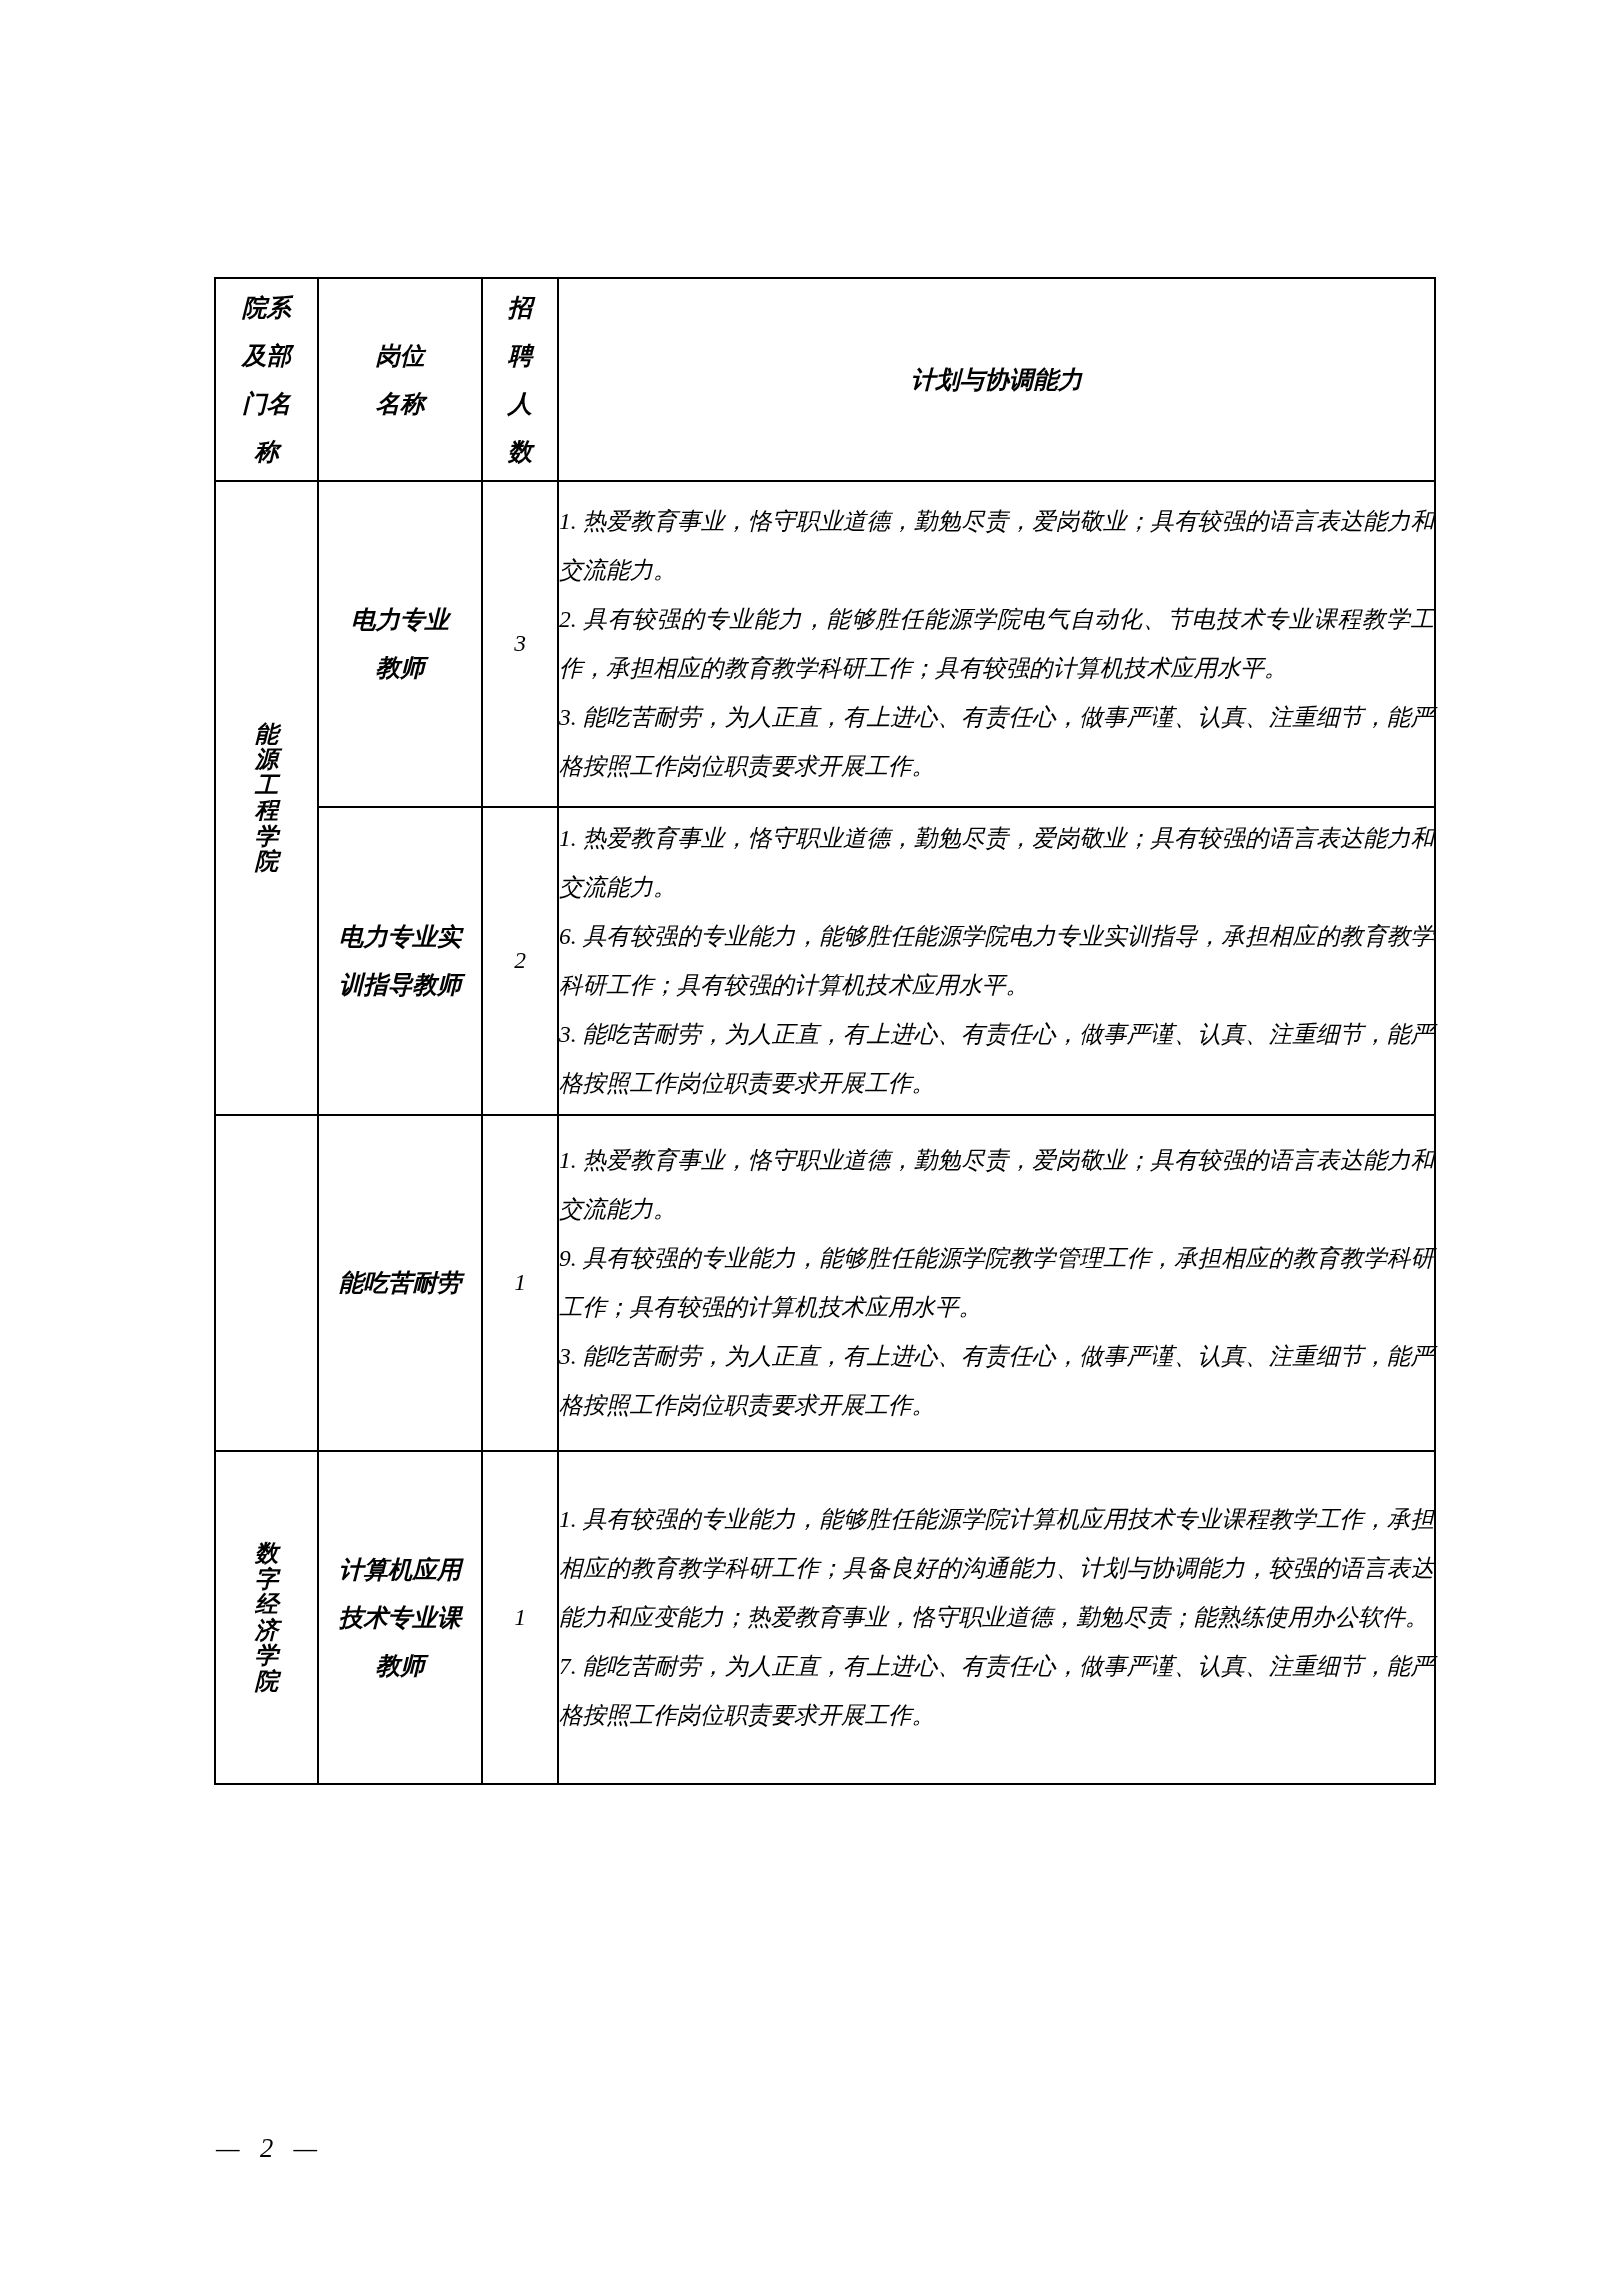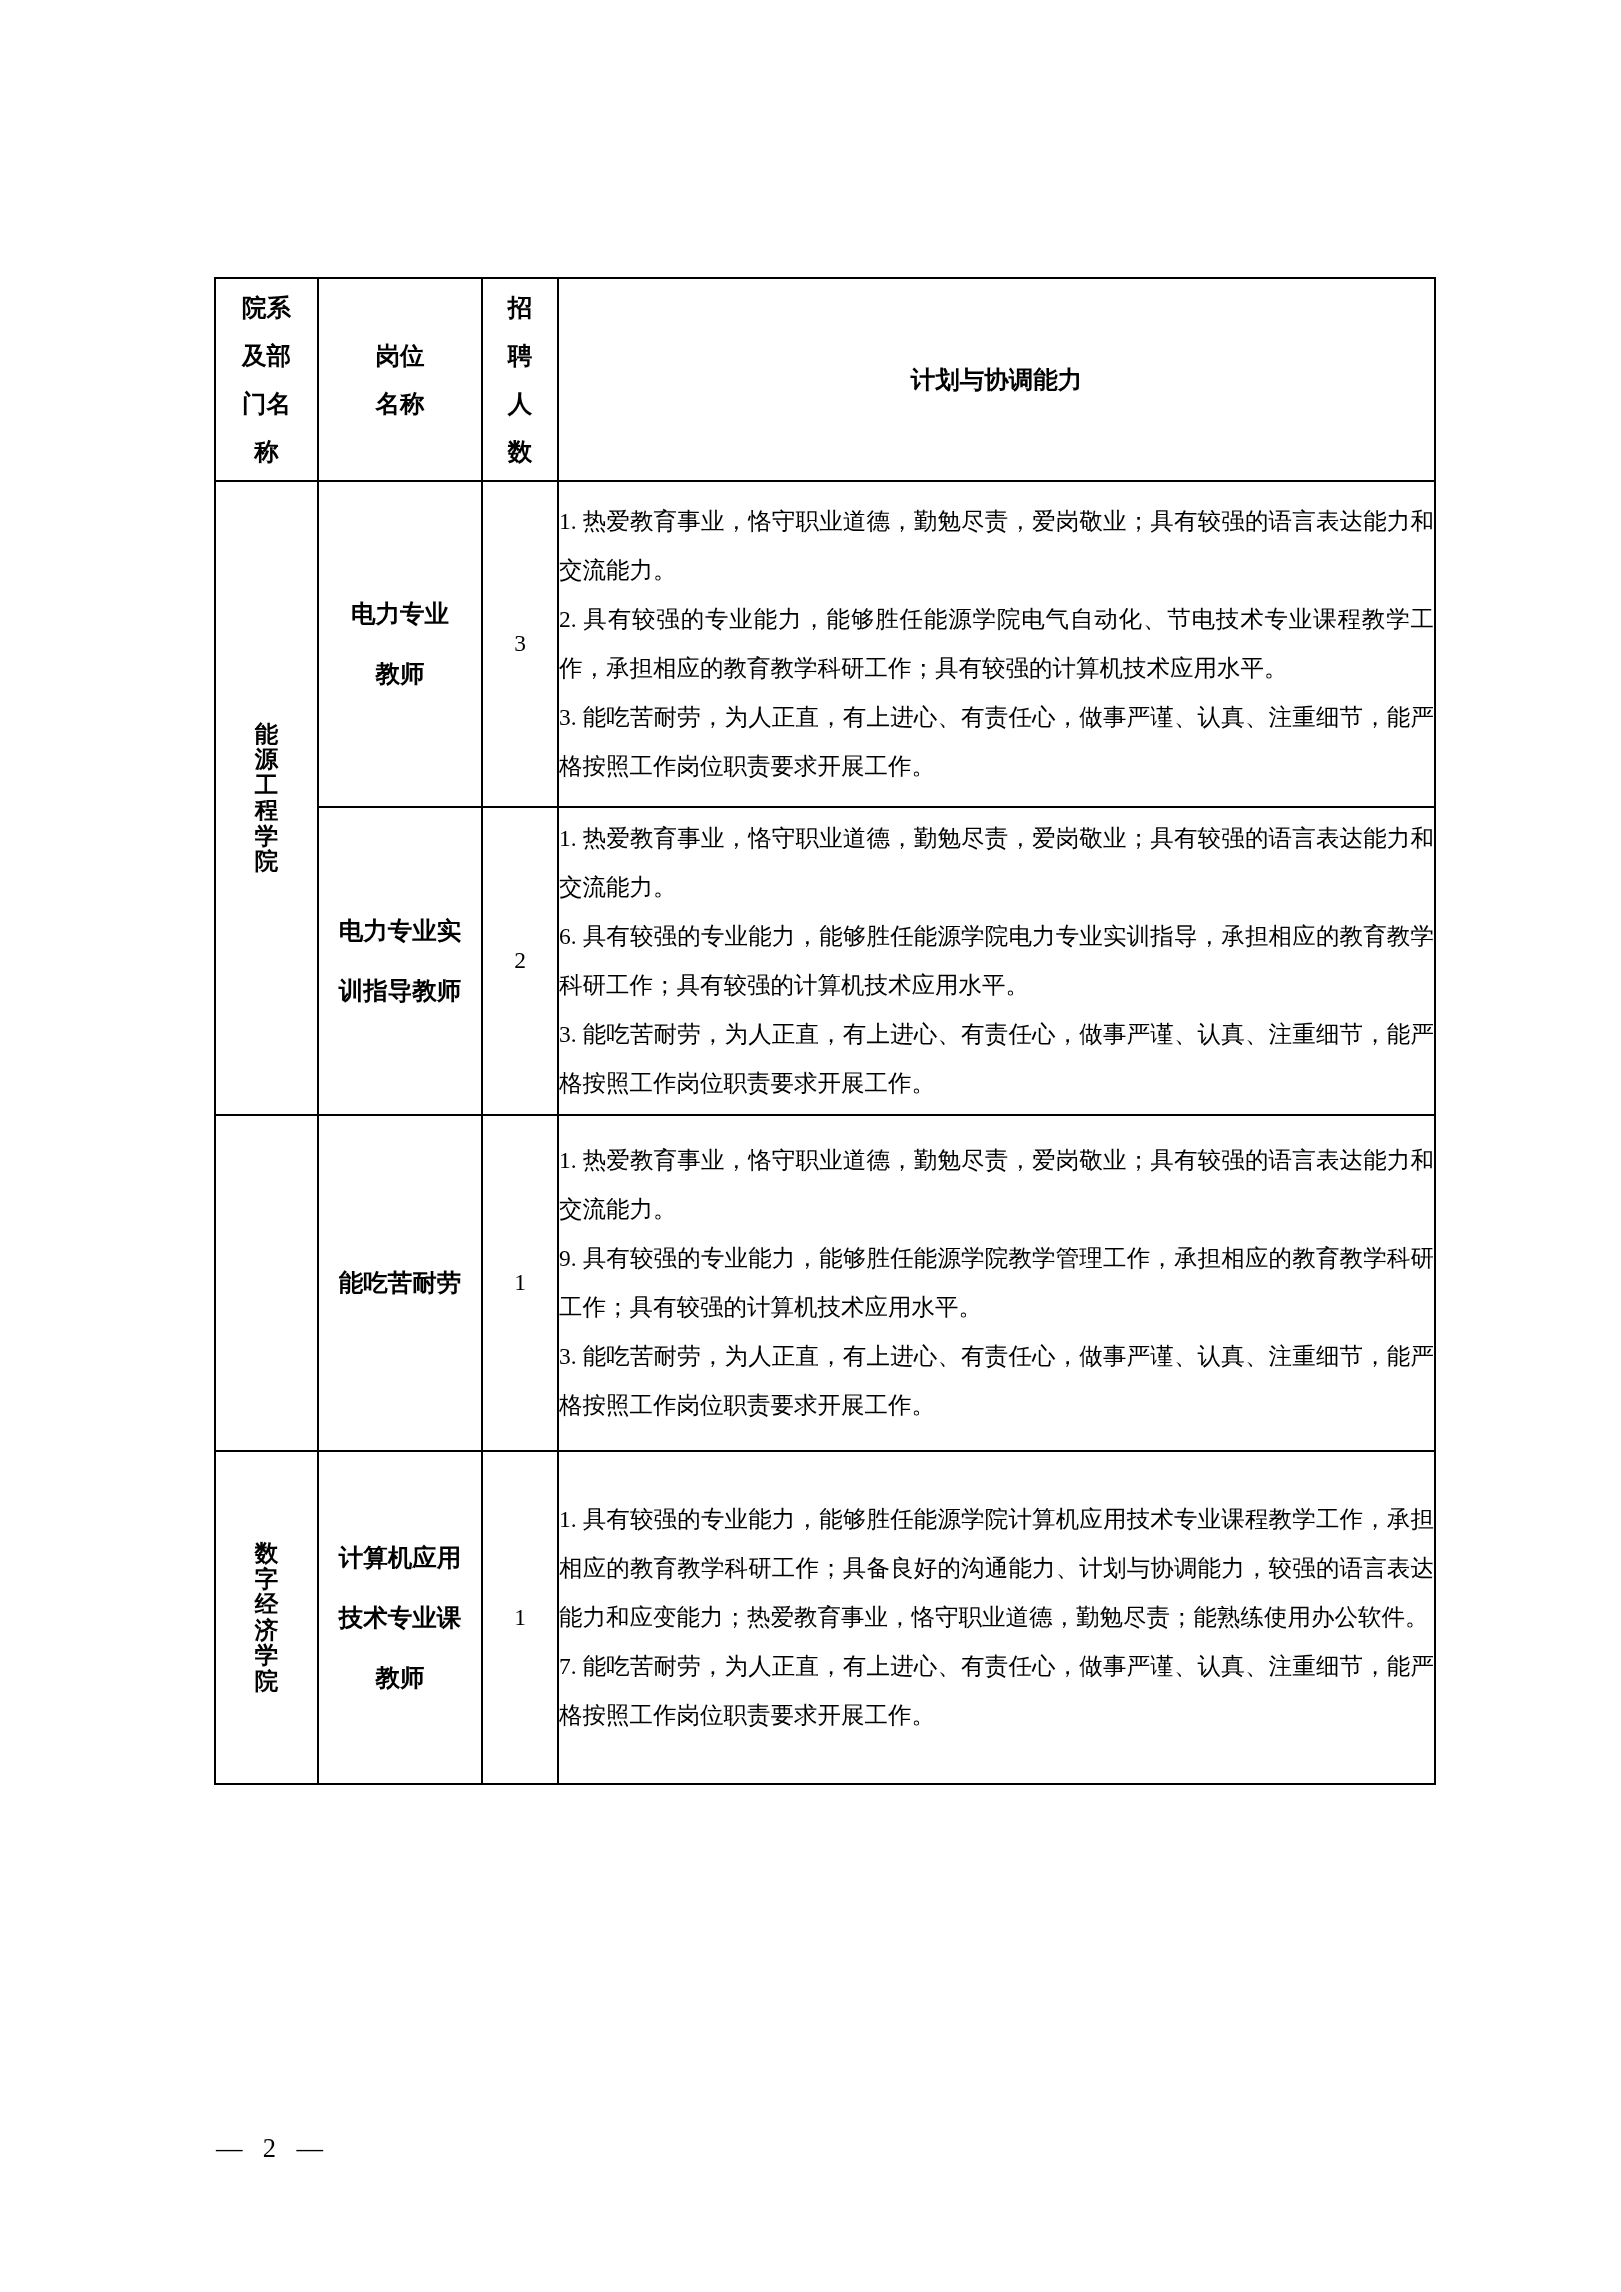--- a/index.html
+++ b/index.html
@@ -8,20 +8,21 @@
     background: #888;
   }
   .page {
     position: relative;
     width: 1621px;
     height: 2293px;
     background: #ffffff;
     color: #000000;
     font-family: "Liberation Serif", "DejaVu Serif", serif;
     overflow: hidden;
+    font-style: italic;
   }
   table.recruit {
     position: absolute;
     left: 214px;
     top: 277px;
     width: 1220px;
     border-collapse: collapse;
     table-layout: fixed;
   }
   table.recruit th,
@@ -54,21 +55,21 @@
     display: inline-block;
     white-space: pre-line;
     font-weight: bold;
     font-size: 23.5px;
     line-height: 25.5px;
     letter-spacing: 0;
   }
   td.pos {
     font-weight: bold;
     font-size: 24.5px;
-    line-height: 60px;
+    line-height: 48px;
   }
   td.cnt {
     font-size: 23.5px;
     line-height: 23.5px;
   }
   td.duties {
     padding: 0 8.8px;
     text-align: left;
   }
   .duty {

